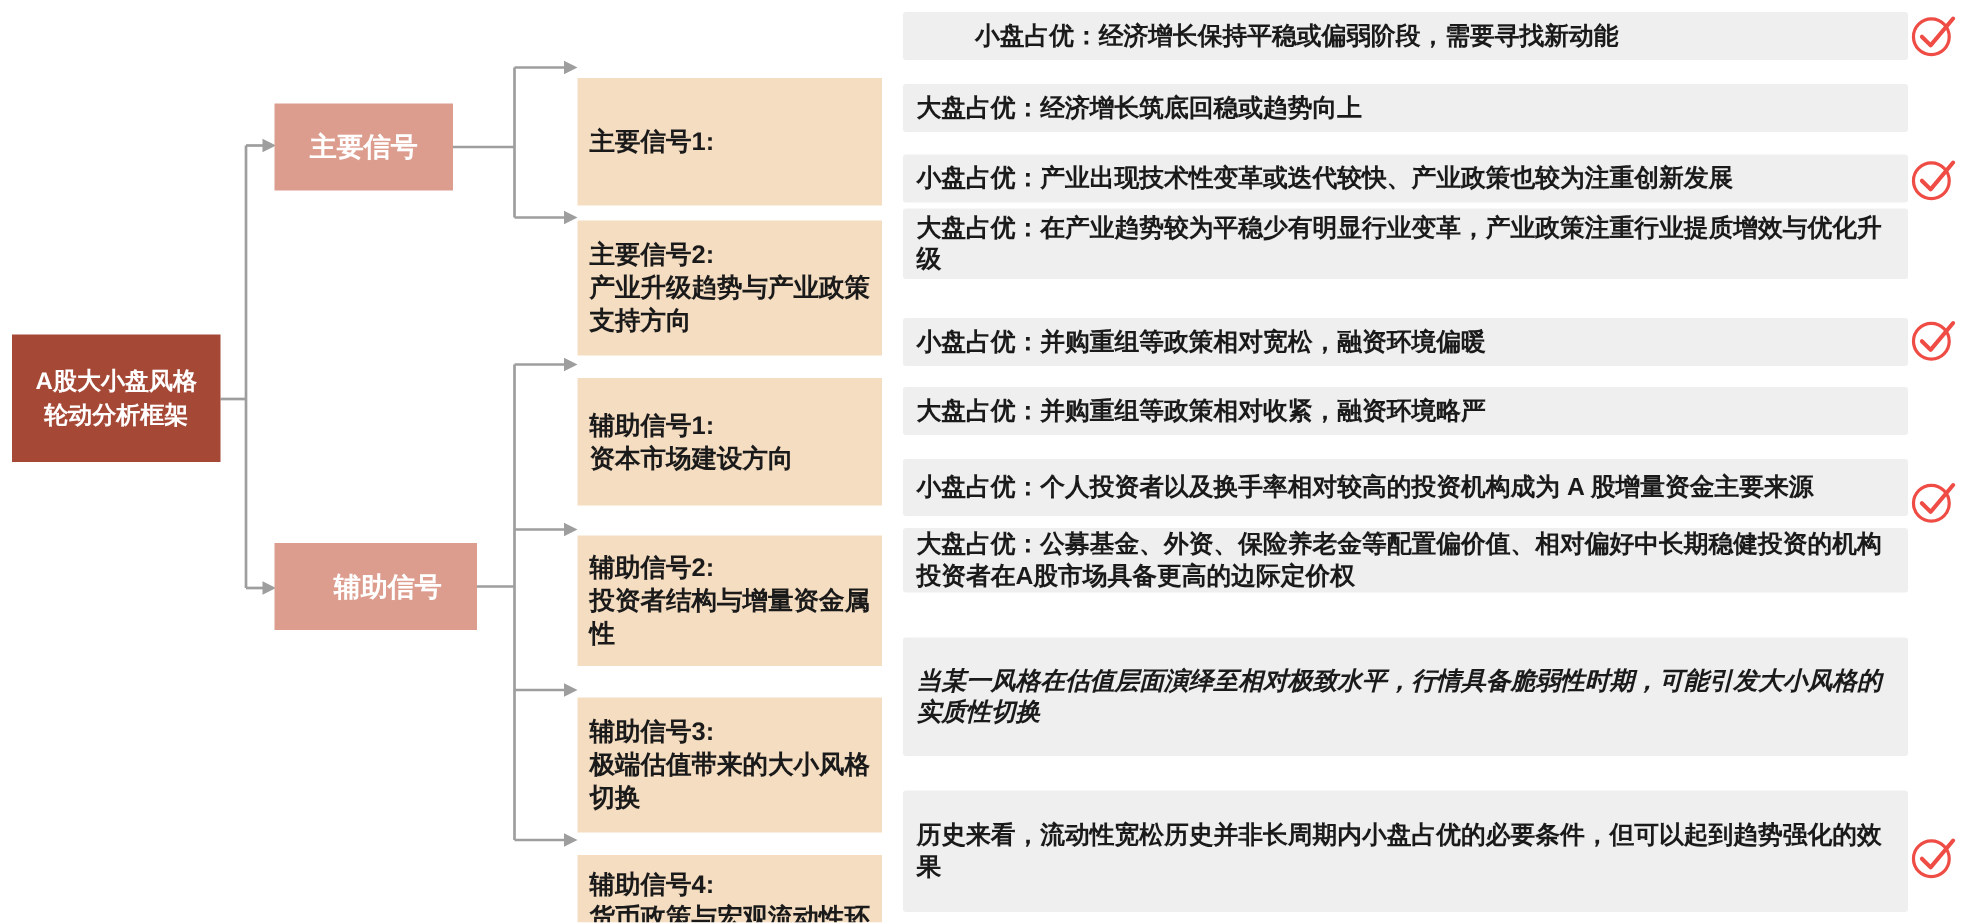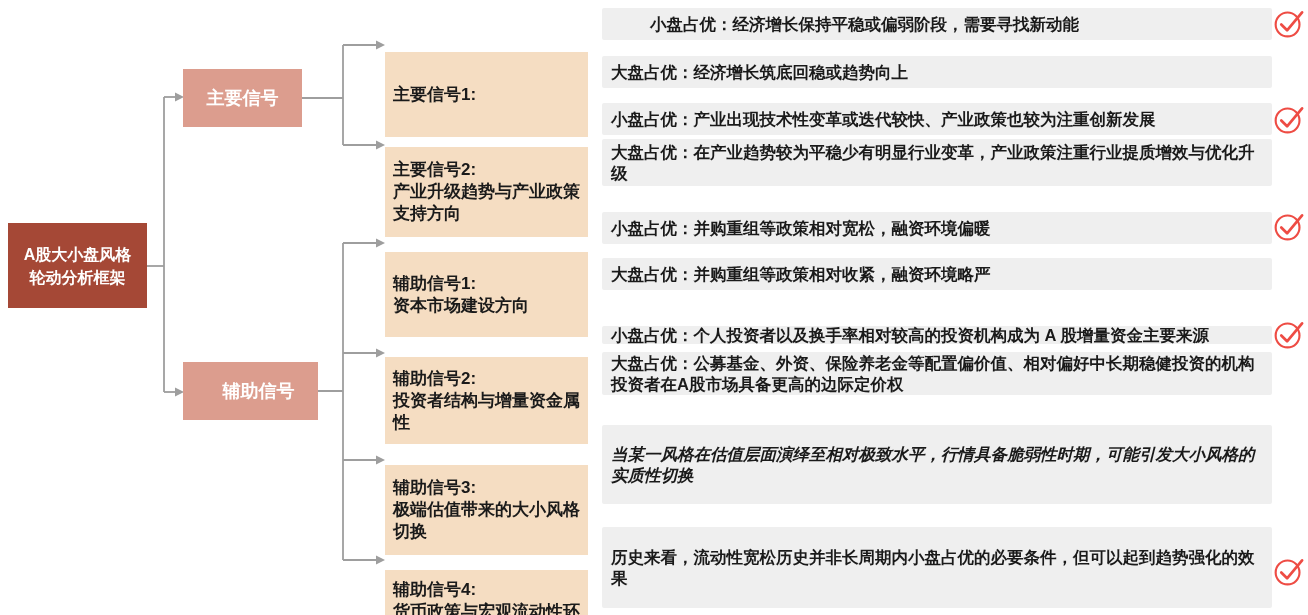--- a/index.html
+++ b/index.html
@@ -124,21 +124,21 @@
   </div>
   <div class="bar" style="top:139px;height:47px;">
     <div><span class="pfx">大盘占优：</span><span>在产业趋势较为平稳少有明显行业变革，产业政策注重行业提质增效与优化升级</span></div>
   </div>
   <div class="bar" style="top:212px;height:32px;">
     <div><span class="pfx">小盘占优：</span><span>并购重组等政策相对宽松，融资环境偏暖</span></div>
   </div>
   <div class="bar" style="top:258px;height:32px;">
     <div><span class="pfx">大盘占优：</span><span>并购重组等政策相对收紧，融资环境略严</span></div>
   </div>
-  <div class="bar" style="top:326px;height:18px;">
+  <div class="bar" style="top:306px;height:38px;">
     <div><span class="pfx">小盘占优：</span><span>个人投资者以及换手率相对较高的投资机构成为 A 股增量资金主要来源</span></div>
   </div>
   <div class="bar" style="top:352px;height:43px;">
     <div><span class="pfx">大盘占优：</span><span>公募基金、外资、保险养老金等配置偏价值、相对偏好中长期稳健投资的机构投资者在A股市场具备更高的边际定价权</span></div>
   </div>
   <div class="bar" style="top:425px;height:79px;font-style:italic;">
     <div><span>当某一风格在估值层面演绎至相对极致水平，行情具备脆弱性时期，可能引发大小风格的实质性切换</span></div>
   </div>
   <div class="bar" style="top:527px;height:81px;">
     <div><span>历史来看，流动性宽松历史并非长周期内小盘占优的必要条件，但可以起到趋势强化的效果</span></div>

